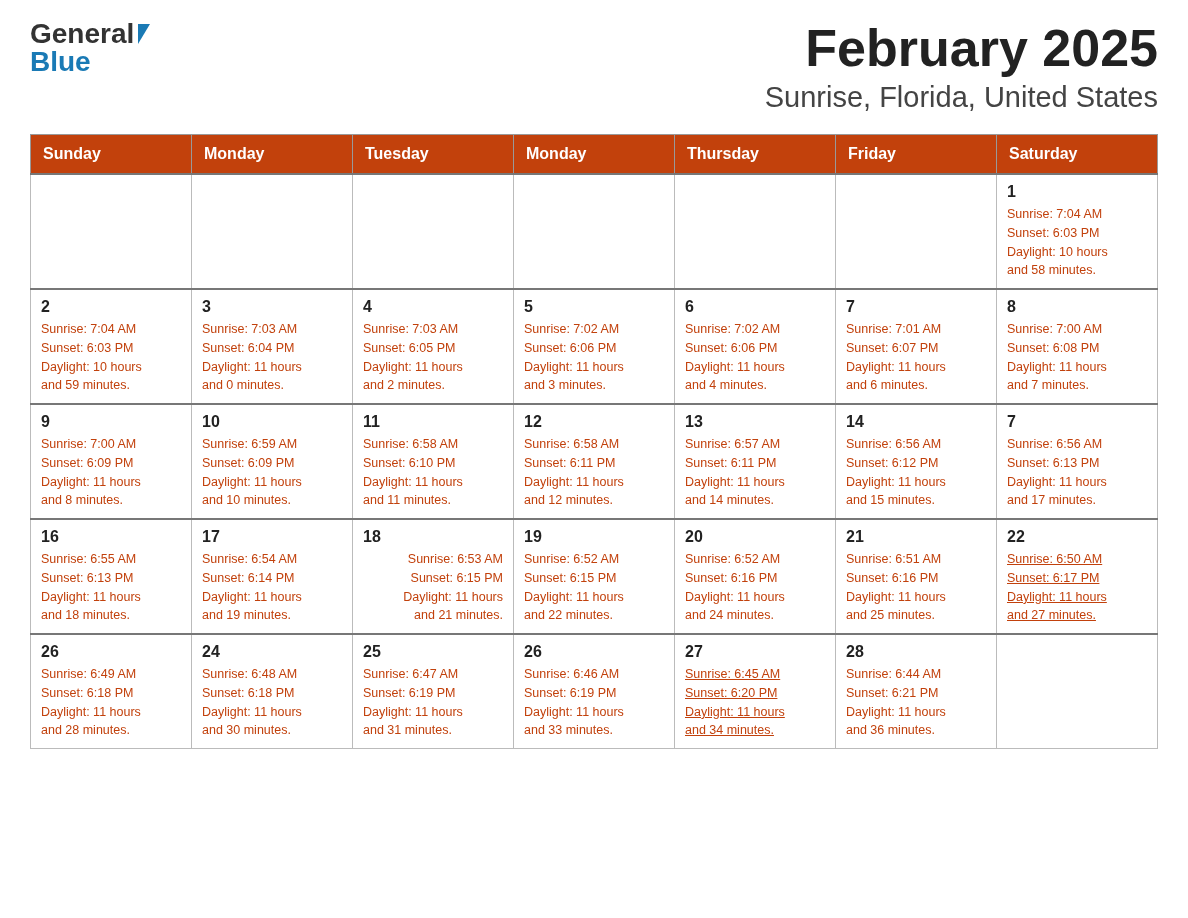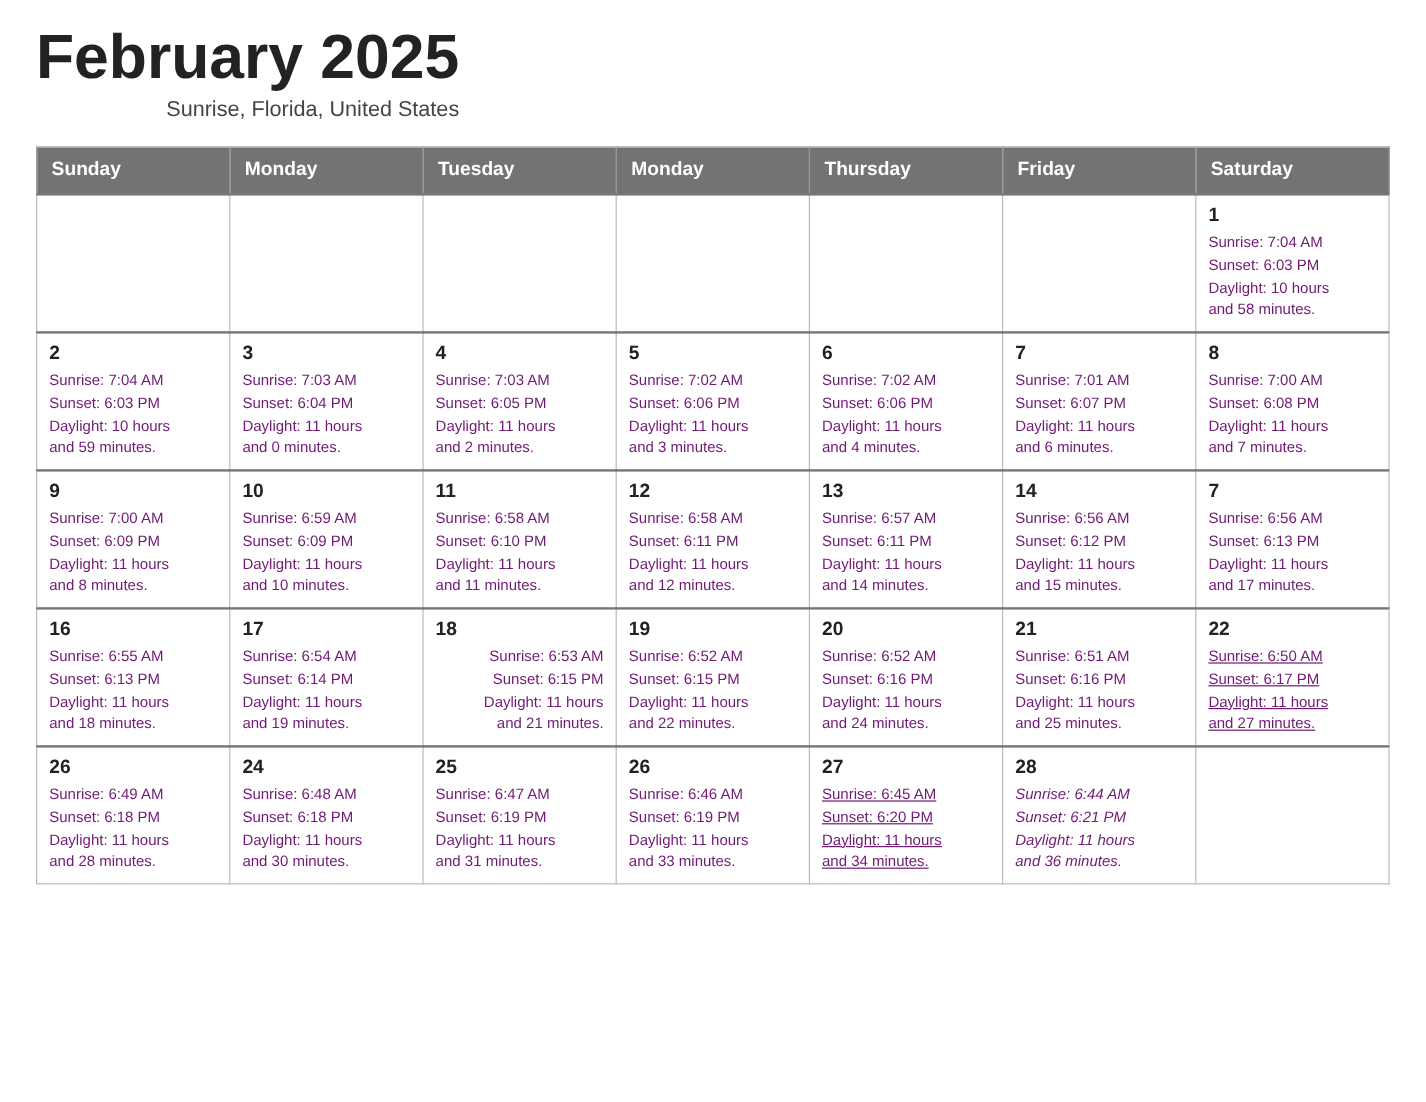--- a/index.html
+++ b/index.html
@@ -47,31 +47,31 @@
     .title-block {
       text-align: right;
     }
     .month-title {
       font-size: 52px;
       font-weight: bold;
       color: #222;
       line-height: 1.1;
     }
     .location-title {
-      font-size: 18px;
+      font-size: 29px;
       color: #444;
       margin-top: 4px;
     }
     .calendar {
       width: 100%;
       border-collapse: collapse;
       border: 1px solid #999;
     }
     .calendar th {
-      background-color: #737373;
+      background-color: #c2410c;
       color: #fff;
       font-size: 16px;
       font-weight: bold;
       padding: 10px 12px;
       text-align: left;
       border: 1px solid #999;
     }
     .calendar td {
       vertical-align: top;
       padding: 8px 10px;
@@ -84,37 +84,44 @@
       background: #fff;
     }
     .day-number {
       font-size: 16px;
       font-weight: bold;
       color: #222;
       margin-bottom: 4px;
     }
     .day-info {
       font-size: 12.5px;
-      color: #701a75;
+      color: #c2410c;
       line-height: 1.5;
     }
     .calendar tr {
       border-top: 2px solid #777;
     }
     .calendar thead tr {
       border-top: none;
     }
     .empty-cell {
       background: #f9f9f9;
     }
   </style>
 </head>
 <body>
 
 <div class="header">
+  <div class="logo">
+    <div style="display:flex;align-items:center;">
+      <span class="logo-general">General</span>
+      <span class="logo-triangle"></span>
+    </div>
+    <span class="logo-blue">Blue</span>
+  </div>
   <div class="title-block">
     <div class="month-title">February 2025</div>
     <div class="location-title">Sunrise, Florida, United States</div>
   </div>
 </div>
 
 <table class="calendar">
   <thead>
     <tr>
     <th>Sunday</th>
@@ -326,21 +333,21 @@
         </td>
         <td>
           <div class="day-number">27</div>
           <div class="day-info" style="white-space: pre-line; text-decoration: underline;">Sunrise: 6:45 AM
 Sunset: 6:20 PM
 Daylight: 11 hours
 and 34 minutes.</div>
         </td>
         <td>
           <div class="day-number">28</div>
-          <div class="day-info" style="white-space: pre-line; font-style: italic;">Sunrise: 6:44 AM
+          <div class="day-info" style="white-space: pre-line;">Sunrise: 6:44 AM
 Sunset: 6:21 PM
 Daylight: 11 hours
 and 36 minutes.</div>
         </td>
         <td class="empty-cell"></td>
       </tr>
     </tbody>
 </table>
 
 </body></html>

